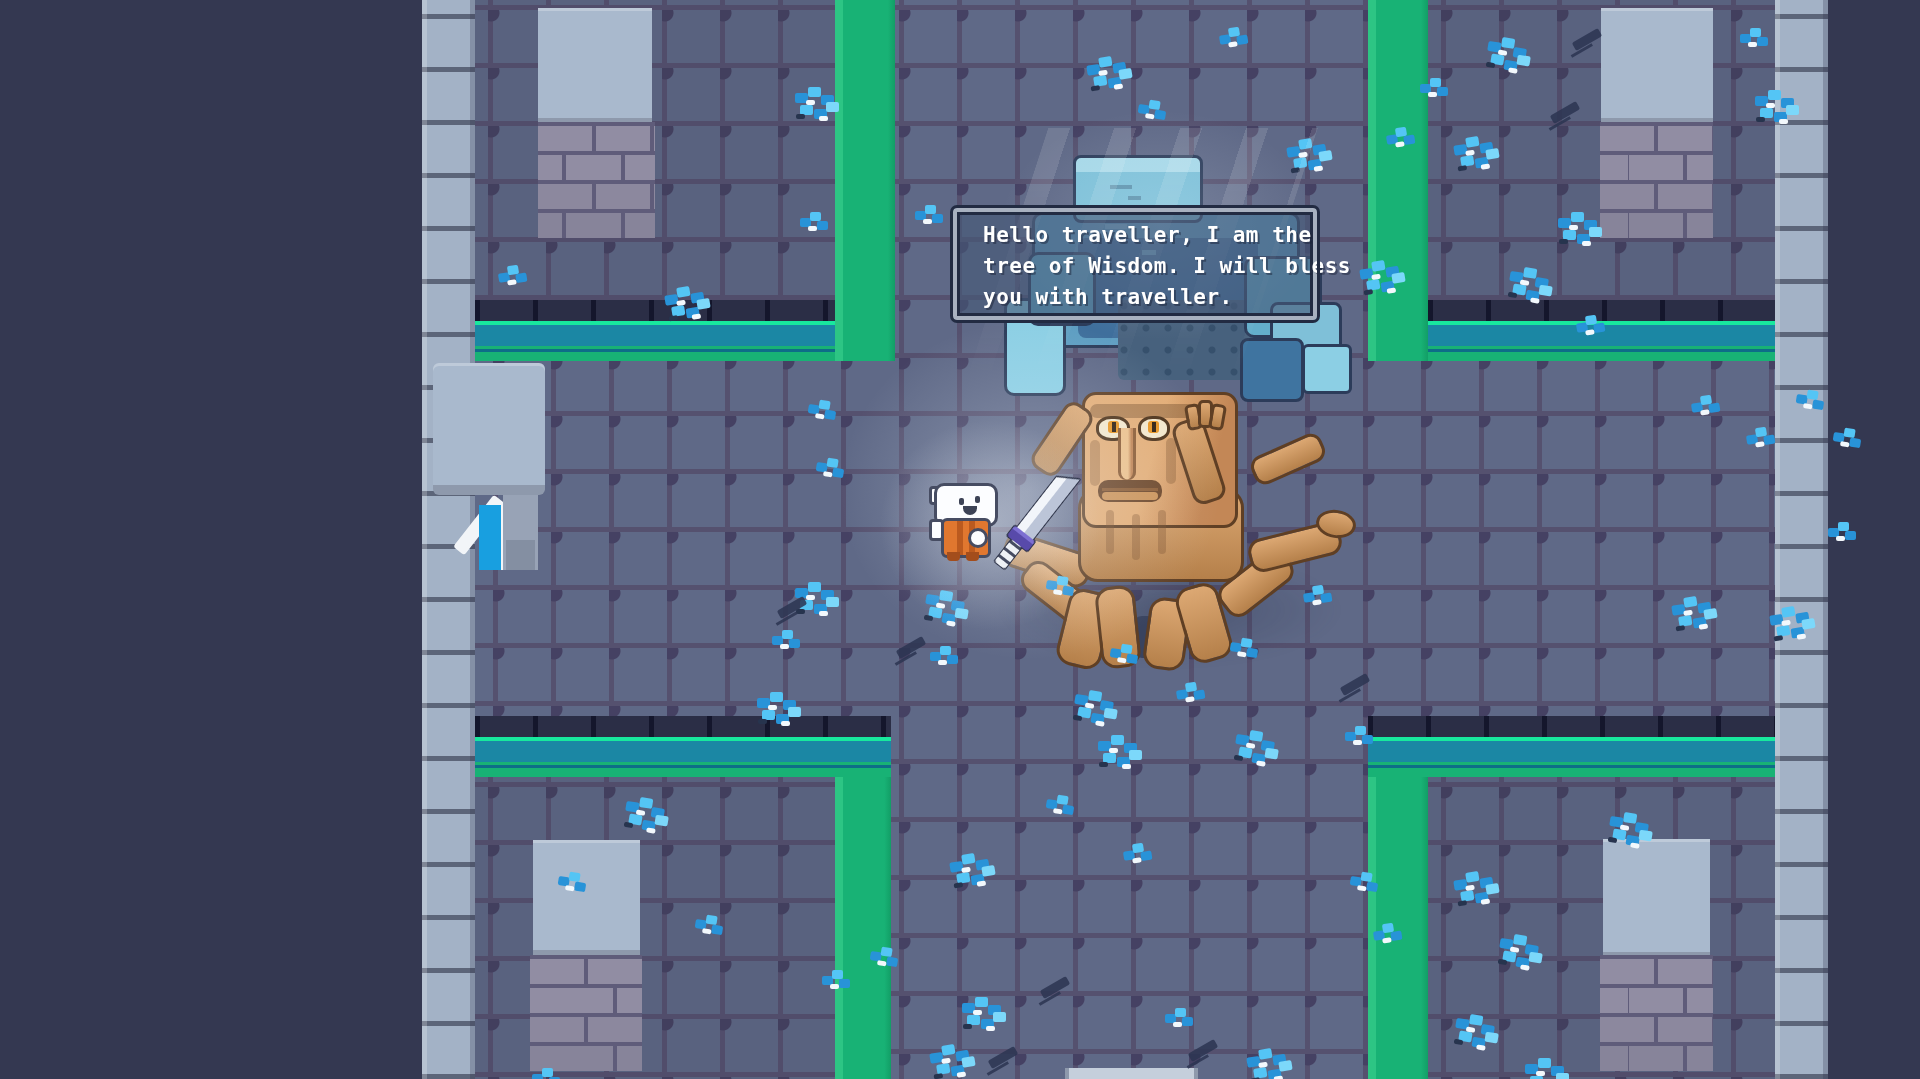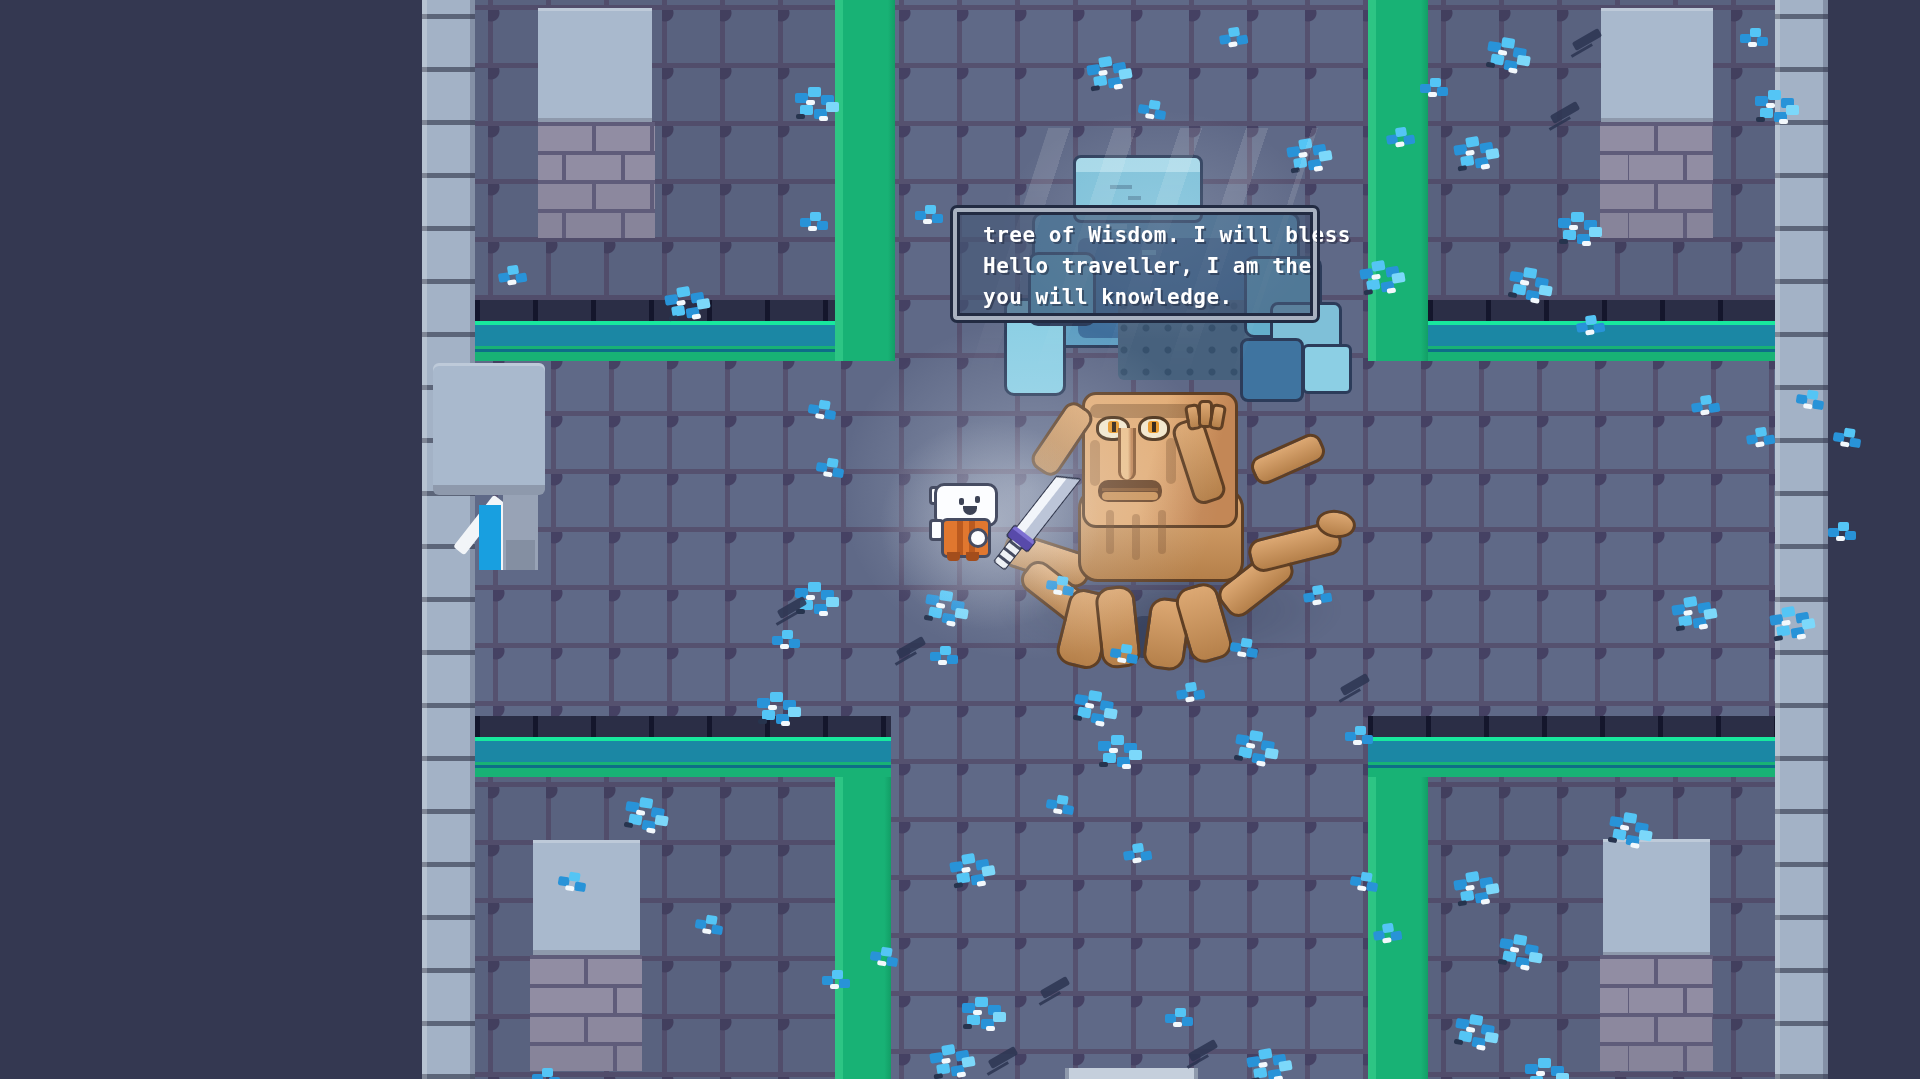--- a/index.html
+++ b/index.html
@@ -802,18 +802,18 @@
     </div>
     <div class="abs outline-dark" style="left:941px;top:518px;width:44px;height:34px;background-color:#e0772f;border-radius:6px;
          background-image:linear-gradient(90deg,rgba(0,0,0,0) 0 13px,#bb5a1f 13px 19px,rgba(0,0,0,0) 19px 25px,#bb5a1f 25px 31px,rgba(0,0,0,0) 31px);"></div>
     <div class="abs outline-dark" style="left:929px;top:519px;width:9px;height:16px;background:#fcfdff;border-radius:4px;"></div>
     <div class="abs" style="left:947px;top:552px;width:13px;height:9px;background:#a34d1c;border-radius:0 0 4px 4px;"></div>
     <div class="abs" style="left:966px;top:552px;width:13px;height:9px;background:#a34d1c;border-radius:0 0 4px 4px;"></div>
     <div class="abs outline-dark" style="left:968px;top:528px;width:14px;height:14px;background:#fcfdff;border-radius:50%;"></div>
   </div>
 
   <div class="abs dialogue" style="left:953px;top:208px;width:364px;height:112px;">
+    <div>Hello traveller, I am the</div>
     <div>tree of Wisdom. I will bless</div>
-    <div>Hello traveller, I am the</div>
-    <div>you will knowledge.</div>
+    <div>you with traveller.</div>
   </div>
 
 </div>
 
 </body></html>

